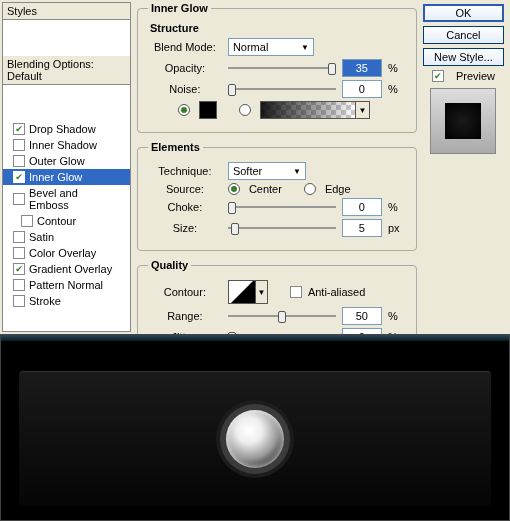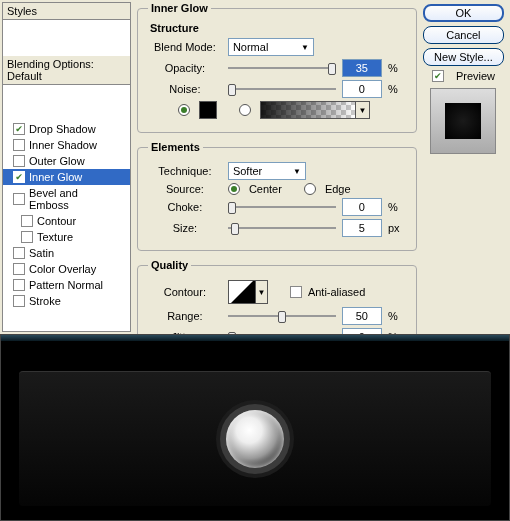--- a/index.html
+++ b/index.html
@@ -30,21 +30,21 @@
 .unit { width: 18px; }
 .radio { width: 12px; height: 12px; border: 1px solid #555; border-radius: 50%; background: #fff; display: inline-flex; align-items: center; justify-content: center; margin-right: 3px; }
 .radio.on::after { content: ""; width: 6px; height: 6px; background: #3b7e2a; border-radius: 50%; }
 .swatch { width: 18px; height: 18px; border: 1px solid #555; background: #000; }
 .grad { width: 96px; height: 18px; border: 1px solid #555; background: repeating-conic-gradient(#ccc 0 25%, #fff 0 50%) 0/10px 10px; position: relative; display: flex; }
 .grad::after { content:""; position:absolute; inset:0; background: linear-gradient(to right, rgba(0,0,0,0.9), rgba(0,0,0,0)); }
 .grad-arrow { width: 14px; height: 18px; border: 1px solid #555; border-left: 0; background: #ece9d8; display: flex; align-items: center; justify-content: center; font-size: 8px; }
 .contour-box { width: 28px; height: 24px; border: 1px solid #555; background: linear-gradient(135deg,#fff 48%,#000 52%); display: inline-block; }
 .contour-arrow { width: 12px; height: 24px; border: 1px solid #555; border-left: 0; background: #ece9d8; display: inline-flex; align-items: center; justify-content: center; font-size: 8px; }
 .right-panel { width: 92px; padding: 4px 6px 4px 0; }
-.btn { display: block; width: 100%; border: 1px solid #003c74; background: linear-gradient(#fdfdfd,#e6eefc); border-radius: 8px; padding: 2px 0; text-align: center; margin-bottom: 4px; cursor: pointer; }
+.btn { display: block; width: 100%; border: 1px solid #003c74; background: linear-gradient(#fdfdfd,#e6eefc); border-radius: 0; padding: 2px 0; text-align: center; margin-bottom: 4px; cursor: pointer; }
 .btn.default { border: 2px solid #2a5db0; padding: 1px 0; }
 .preview-chk { display: flex; align-items: center; gap: 12px; margin: 4px 9px; }
 .preview-box { width: 66px; height: 66px; border: 1px solid #888; margin: 6px auto; background: linear-gradient(#ddd,#aaa); display: flex; align-items: center; justify-content: center; }
 .preview-inner { width: 36px; height: 36px; background: radial-gradient(circle at 50% 50%, #1a1a1a 0%, #0a0a0a 60%, #000 100%); }
 .bottom-img { position: absolute; left: 0; top: 334px; right: 0; bottom: 0; background: #000; border: 1px solid #444; }
 .tray { position: absolute; left: 18px; right: 18px; top: 36px; bottom: 14px; background: linear-gradient(#1a1a1a,#050505); border-radius: 4px; border-top: 1px solid #333; }
 .orb { position: absolute; left: 50%; top: 50%; width: 58px; height: 58px; transform: translate(-50%,-50%); border-radius: 50%; background: radial-gradient(circle at 40% 35%, #fff 0%, #eee 25%, #999 55%, #222 80%, #000 100%); box-shadow: 0 0 0 6px rgba(80,80,80,0.6), 0 0 0 10px rgba(30,30,30,0.9), inset 0 0 6px #fff; }
 .top-edge { position: absolute; left:0; right:0; top:0; height: 6px; background: linear-gradient(#2a4a5a,#0a1a22); }
 </style>
 </head>
@@ -73,31 +73,31 @@
           <span>Inner Glow</span>
         </div>
         <div class="style-item">
           <span class="chk"></span>
           <span>Bevel and Emboss</span>
         </div>
         <div class="style-item indent">
           <span class="chk"></span>
           <span>Contour</span>
         </div>
-        <div class="style-item indent">
-          <span class="chk"></span>
-          <span>Texture</span>
-        </div>
         <div class="style-item">
           <span class="chk"></span>
           <span>Satin</span>
         </div>
         <div class="style-item">
           <span class="chk"></span>
           <span>Color Overlay</span>
+        </div>
+        <div class="style-item">
+          <span class="chk checked"></span>
+          <span>Gradient Overlay</span>
         </div>
         <div class="style-item">
           <span class="chk"></span>
           <span>Pattern Normal</span>
         </div>
         <div class="style-item">
           <span class="chk"></span>
           <span>Stroke</span>
         </div>
       </div>

